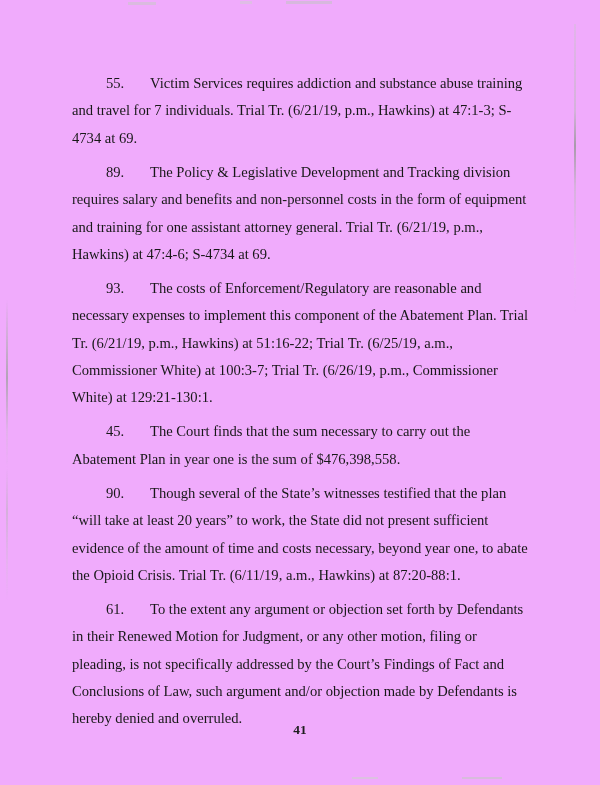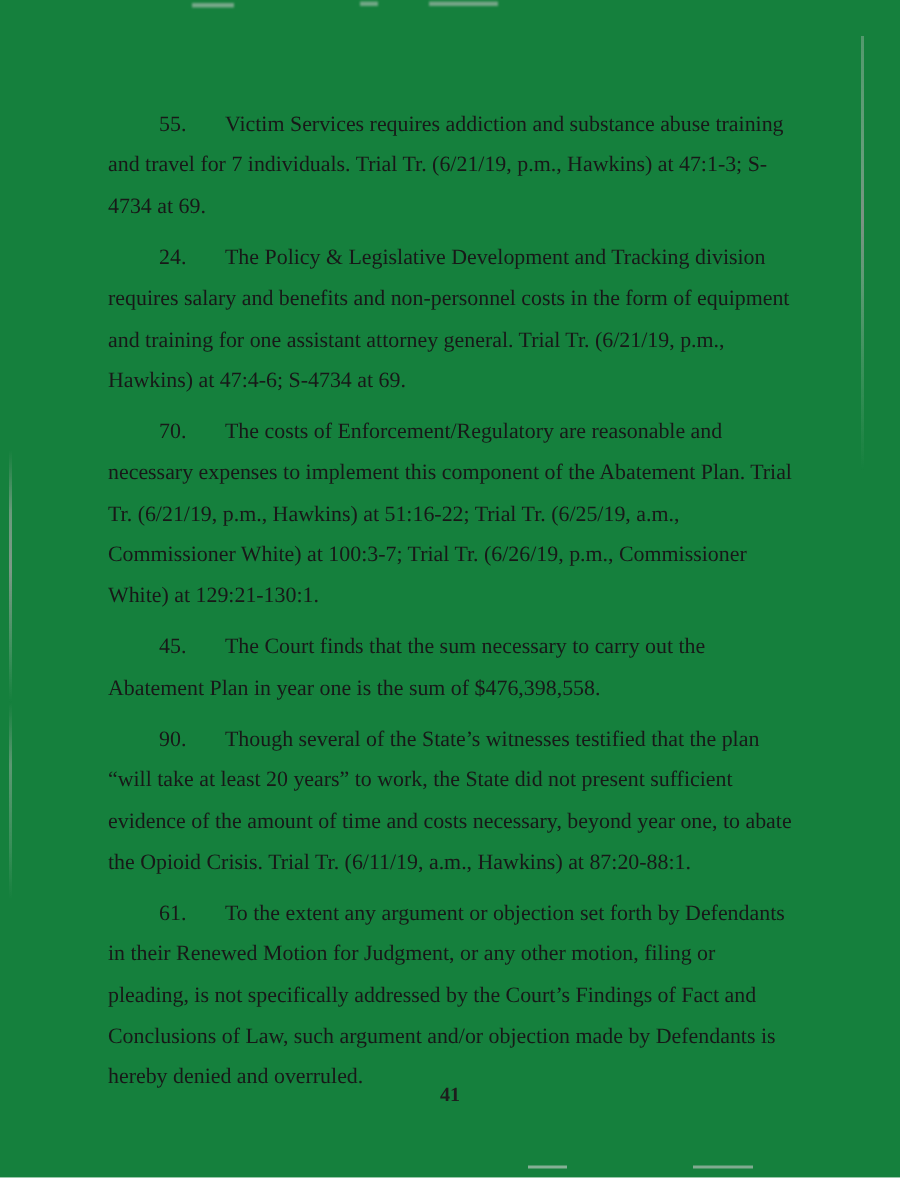--- a/index.html
+++ b/index.html
@@ -7,21 +7,21 @@
     padding: 0;
     background: #ffffff;
   }
   body {
     font-family: "Liberation Serif", serif;
   }
   .page {
     position: relative;
     width: 600px;
     height: 785px;
-    background: #15803d;
+    background: #f0abfc;
     overflow: hidden;
   }
 
   
   .artifact {
     position: absolute;
     pointer-events: none;
   }
   .artifact-top-1 {
     left: 128px; top: 2px; width: 28px; height: 3px;
@@ -114,26 +114,26 @@
   <div class="artifact artifact-bottom-1"></div>
   <div class="artifact artifact-bottom-2"></div>
 
   <div class="doc-body">
 
     <p class="para">
       <span class="num">55.</span><span>Victim Services requires addiction and substance abuse training and travel for 7 individuals. Trial Tr. (6/21/19, p.m., Hawkins) at 47:1-3; S-4734 at 69.</span>
     </p>
 
     <p class="para">
-      <span class="num">24.</span><span>The Policy &amp; Legislative Development and Tracking division requires salary and benefits and non-personnel costs in the form of equipment and training for one assistant attorney general. Trial Tr. (6/21/19, p.m., Hawkins) at 47:4-6; S-4734 at 69.</span>
+      <span class="num">89.</span><span>The Policy &amp; Legislative Development and Tracking division requires salary and benefits and non-personnel costs in the form of equipment and training for one assistant attorney general. Trial Tr. (6/21/19, p.m., Hawkins) at 47:4-6; S-4734 at 69.</span>
     </p>
 
 
     <p class="para">
-      <span class="num">70.</span><span>The costs of Enforcement/Regulatory are reasonable and necessary expenses to implement this component of the Abatement Plan.  Trial Tr. (6/21/19, p.m., Hawkins) at 51:16-22; Trial Tr. (6/25/19, a.m., Commissioner White) at 100:3-7; Trial Tr. (6/26/19, p.m., Commissioner White) at 129:21-130:1.</span>
+      <span class="num">93.</span><span>The costs of Enforcement/Regulatory are reasonable and necessary expenses to implement this component of the Abatement Plan.  Trial Tr. (6/21/19, p.m., Hawkins) at 51:16-22; Trial Tr. (6/25/19, a.m., Commissioner White) at 100:3-7; Trial Tr. (6/26/19, p.m., Commissioner White) at 129:21-130:1.</span>
     </p>
 
     <p class="para">
       <span class="num">45.</span><span>The Court finds that the sum necessary to carry out the Abatement Plan in year one is the sum of $476,398,558.</span>
     </p>
 
     <p class="para">
       <span class="num">90.</span><span>Though several of the State’s witnesses testified that the plan “will take at least 20 years” to work, the State did not present sufficient evidence of the amount of time and costs necessary, beyond year one, to abate the Opioid Crisis. Trial Tr. (6/11/19, a.m., Hawkins) at 87:20-88:1.</span>
     </p>
 

